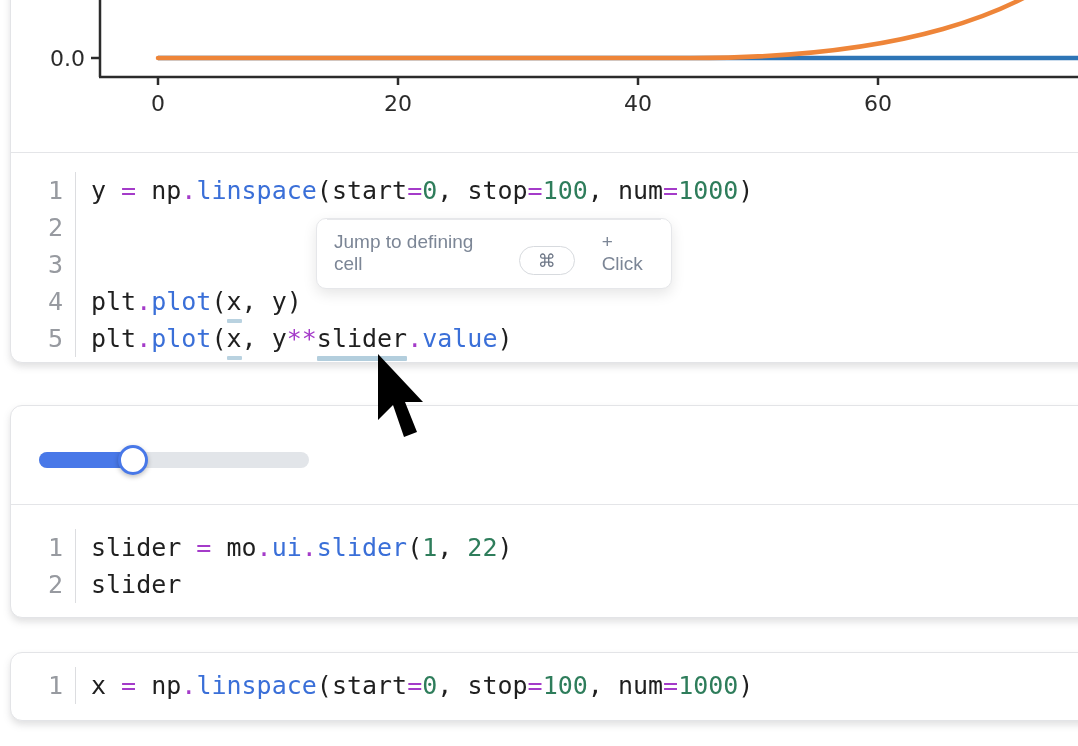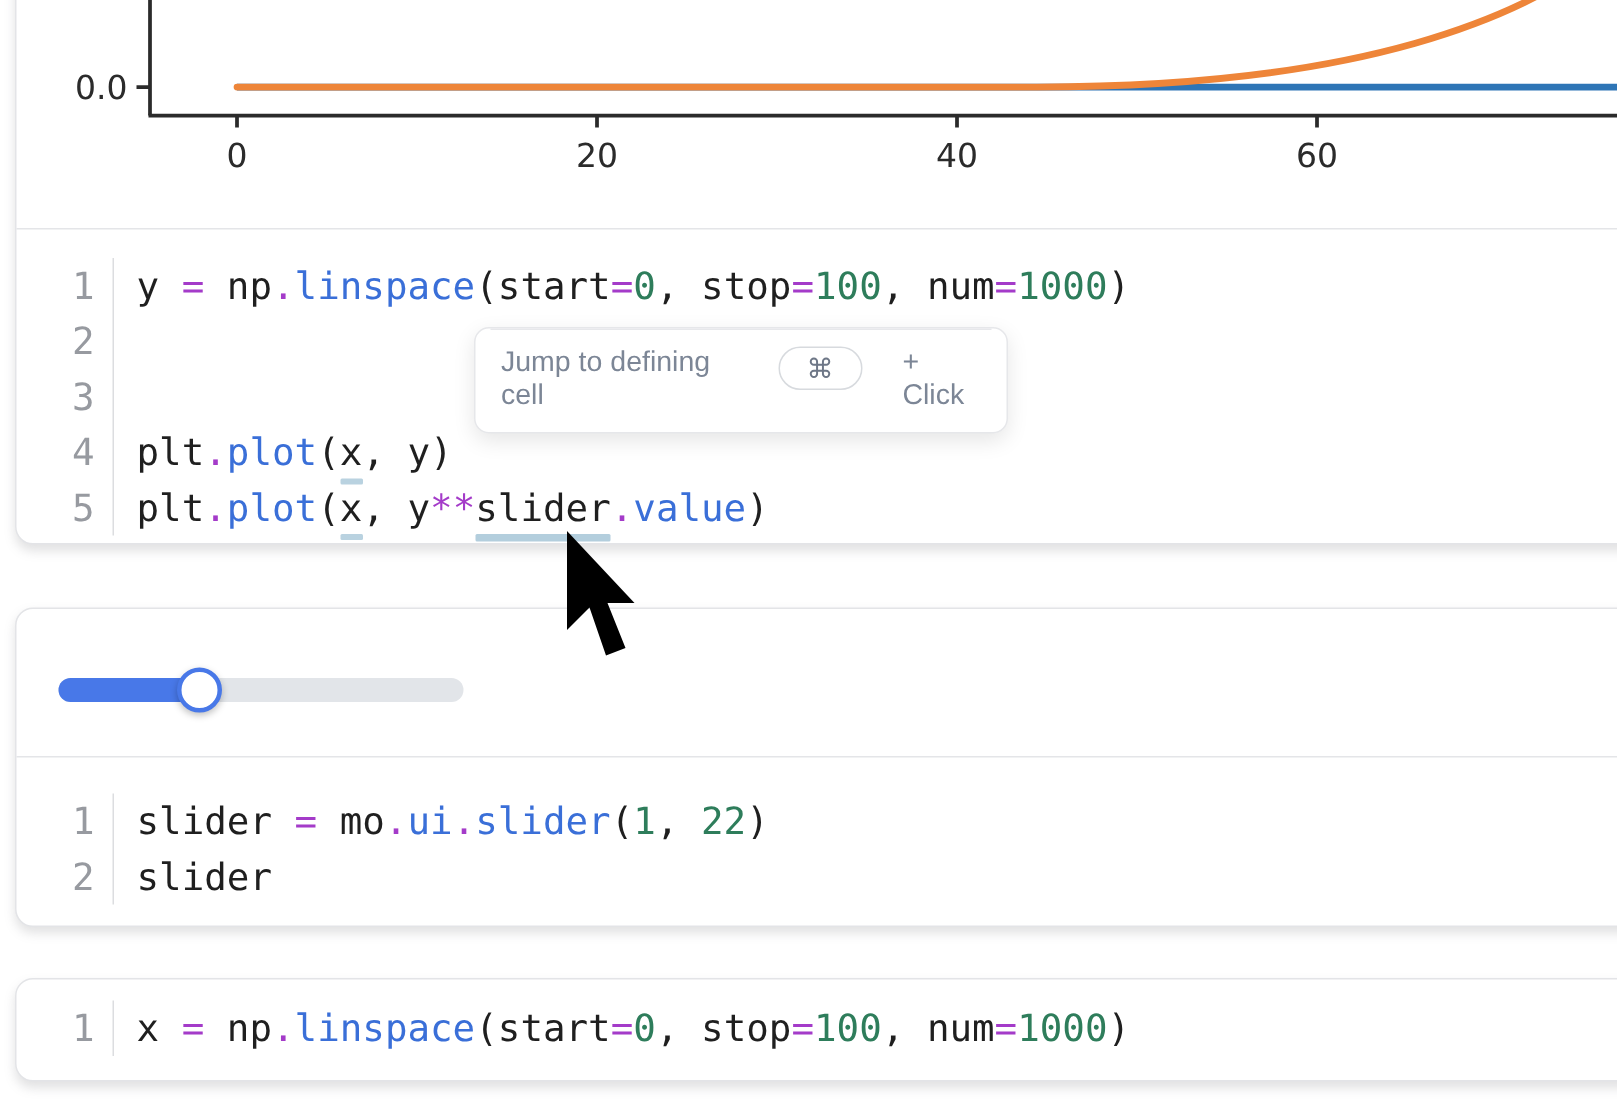--- a/index.html
+++ b/index.html
@@ -66,21 +66,21 @@
                   box-shadow:0 2px 5px rgba(0,0,0,0.25); }
 
   
   .tooltip {
     position:absolute; left:316px; top:218px; width:356px; z-index:10;
     background:#ffffff; border:1px solid #e6e7ea; border-radius:10px;
     box-shadow:0 5px 14px rgba(0,0,0,0.10);
   }
   .tooltip-title { padding:13px 17px 12px 17px; font-size:22px; color:#33343a; }
   .tooltip-div   { height:1px; background:#e7e8eb; margin:0 10px; }
-  .tooltip-row   { padding:11px 17px 13px 17px; display:flex; align-items:flex-start; gap:27px;
+  .tooltip-row   { padding:11px 17px 13px 17px; display:flex; align-items:flex-end; gap:27px;
                    font-size:19px; color:#7c8696; }
   .kbd-badge { display:inline-flex; align-items:center; justify-content:center;
                min-width:56px; height:29px; border:1.5px solid #d7dade; border-radius:15px;
                background:#ffffff; color:#6e7787; font-size:18px; padding:0 12px; }
 
   
   .cursor { position:absolute; left:376px; top:354px; z-index:20; }
 </style>
 </head>
 <body>

